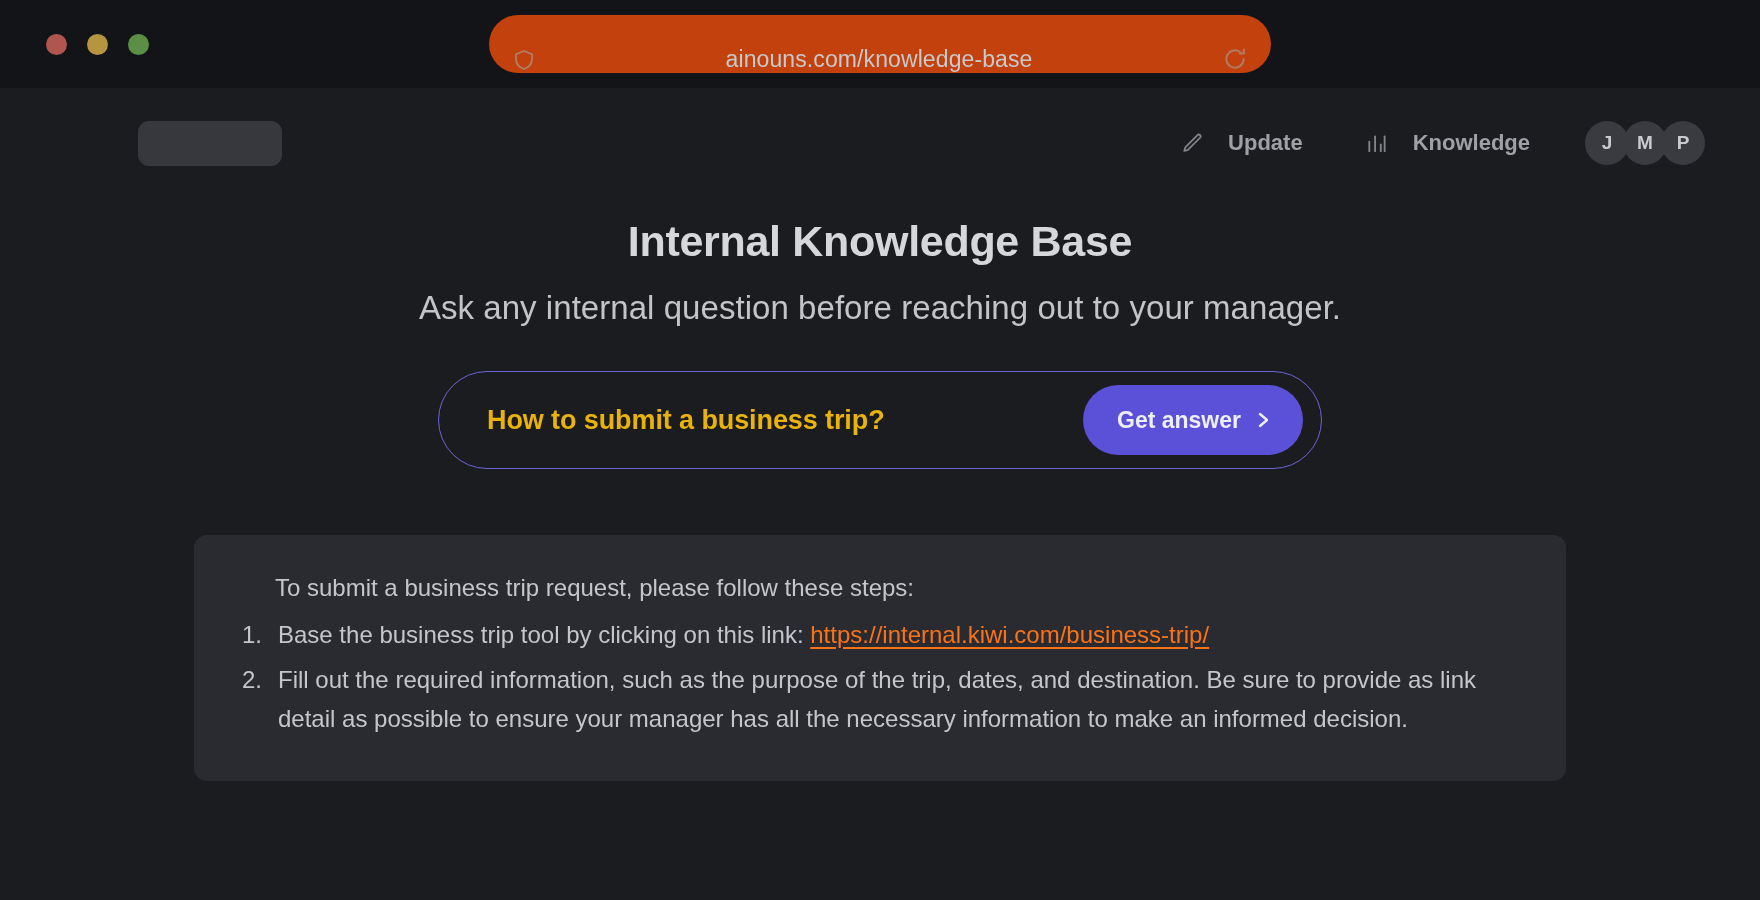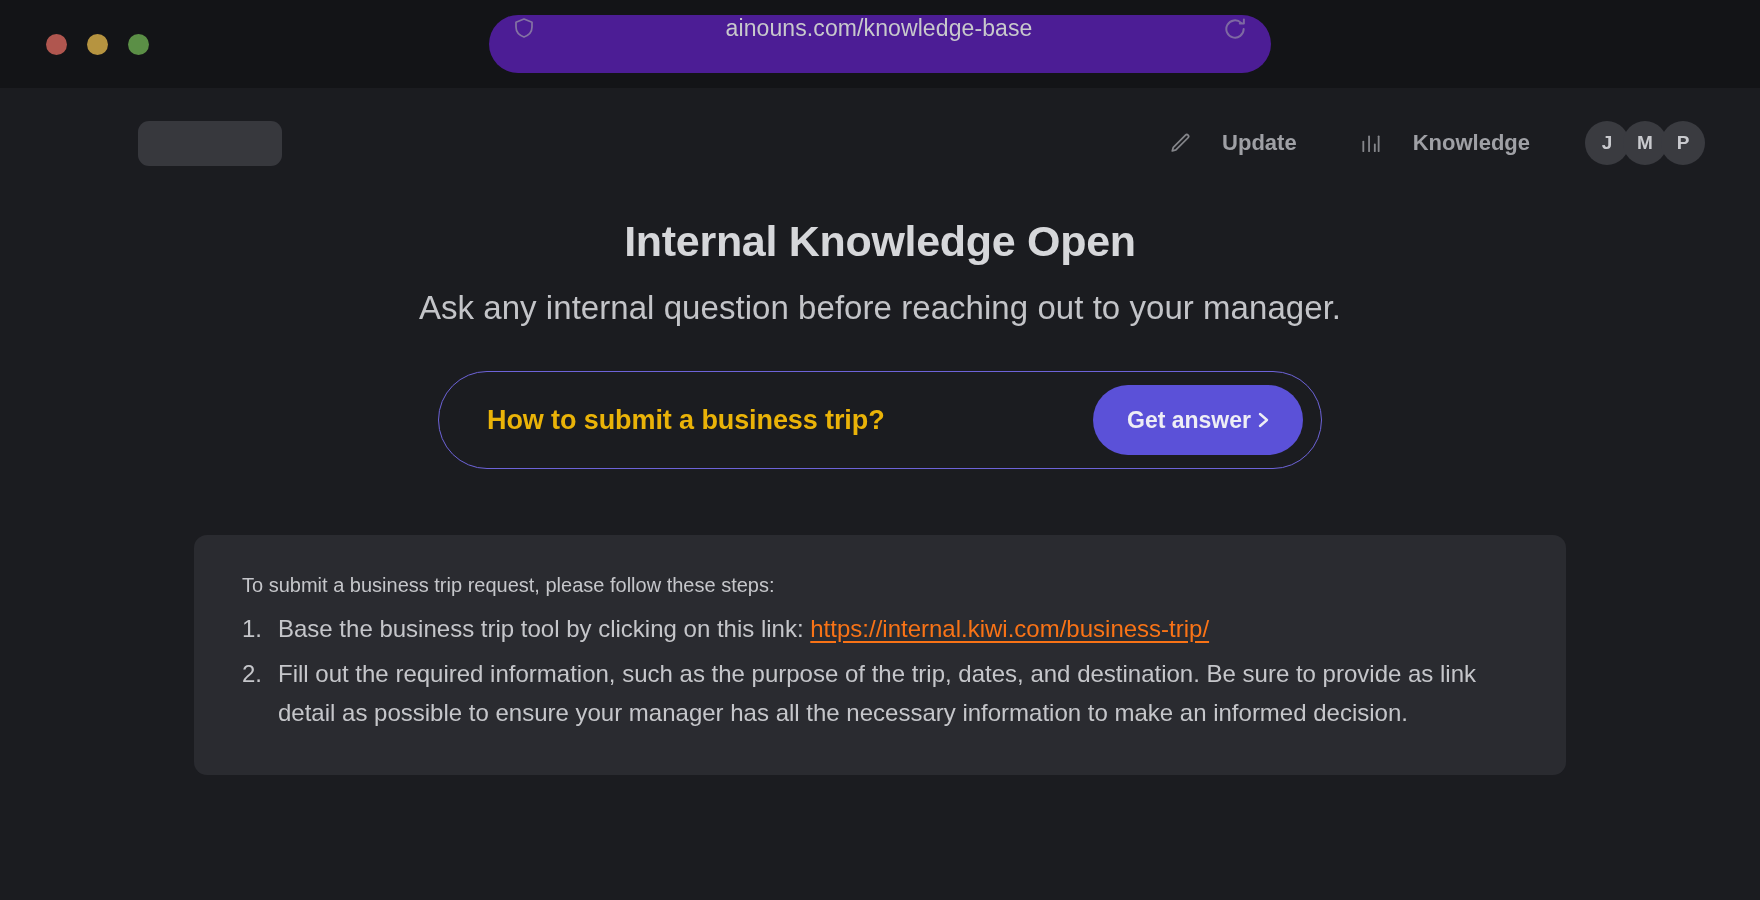--- a/index.html
+++ b/index.html
@@ -39,24 +39,24 @@
   .light-close  { background: #b0564f; }
   .light-min    { background: #b69440; }
   .light-max    { background: #5b8f46; }
 
   .url-bar {
     position: absolute;
     left: 489px;
     top: 15px;
     width: 782px;
     height: 58px;
-    background: #4c1d95;
+    background: #c2410c;
     border-radius: 29px;
     display: flex;
-    align-items: flex-start;
+    align-items: flex-end;
     padding: 0 22px;
   }
   .url-shield {
     width: 26px;
     height: 26px;
     flex: 0 0 26px;
     display: flex;
     align-items: center;
     justify-content: center;
     opacity: 0.62;
@@ -106,21 +106,21 @@
   }
   .header-nav {
     margin-left: auto;
     display: flex;
     align-items: center;
     gap: 0;
   }
   .nav-item {
     display: flex;
     align-items: center;
-    gap: 30px;
+    gap: 24px;
     color: #9fa0a5;
     font-size: 22px;
     font-weight: 600;
     margin-left: 62px;
     white-space: nowrap;
   }
   .nav-icon {
     width: 24px;
     height: 24px;
     display: flex;
@@ -194,21 +194,21 @@
     font-size: 27px;
     font-weight: 700;
     color: #eab308;
     letter-spacing: -0.1px;
   }
   .search-input::placeholder { color: #7d7e84; }
 
   .get-answer-btn {
     display: flex;
     align-items: center;
-    gap: 4px;
+    gap: 14px;
     background: #5b51d8;
     color: #eeeef5;
     border: none;
     border-radius: 35px;
     height: 70px;
     padding: 0 30px 0 34px;
     font-family: "Liberation Sans", sans-serif;
     font-size: 23px;
     font-weight: 700;
     cursor: pointer;
@@ -228,24 +228,25 @@
     justify-content: center;
     margin-top: 66px;
   }
   .answer-card {
     width: 1372px;
     background: #2a2b30;
     border-radius: 13px;
     padding: 36px 52px 42px 48px;
   }
   .answer-intro {
-    font-size: 20px;
+    font-size: 24px;
     color: #c5c6ca;
     line-height: 1.45;
     margin-bottom: 10px;
+    margin-left: 33px;
   }
   .answer-steps {
     list-style: none;
     counter-reset: step;
     margin: 0;
     padding: 0;
   }
   .answer-steps li {
     counter-increment: step;
     position: relative;
@@ -328,21 +329,21 @@
       <div class="avatar-group">
         <div class="avatar">J</div>
         <div class="avatar">M</div>
         <div class="avatar">P</div>
       </div>
 
     </div>
   </div>
 
   <div class="hero">
-    <h1 class="hero-title">Internal Knowledge Open</h1>
+    <h1 class="hero-title">Internal Knowledge Base</h1>
     <p class="hero-subtitle">Ask any internal question before reaching out to your manager.</p>
   </div>
 
   <div class="search-wrap">
     <div class="search-bar">
       <input class="search-input" type="text" value="How to submit a business trip?" placeholder="Ask a question" style="">
       <button class="get-answer-btn">
         <span>Get answer</span>
         <span class="chevron-right">
           <svg width="16" height="20" viewBox="0 0 16 20" fill="none" stroke="#eeeef5" stroke-width="2.4" stroke-linecap="round" stroke-linejoin="round">

